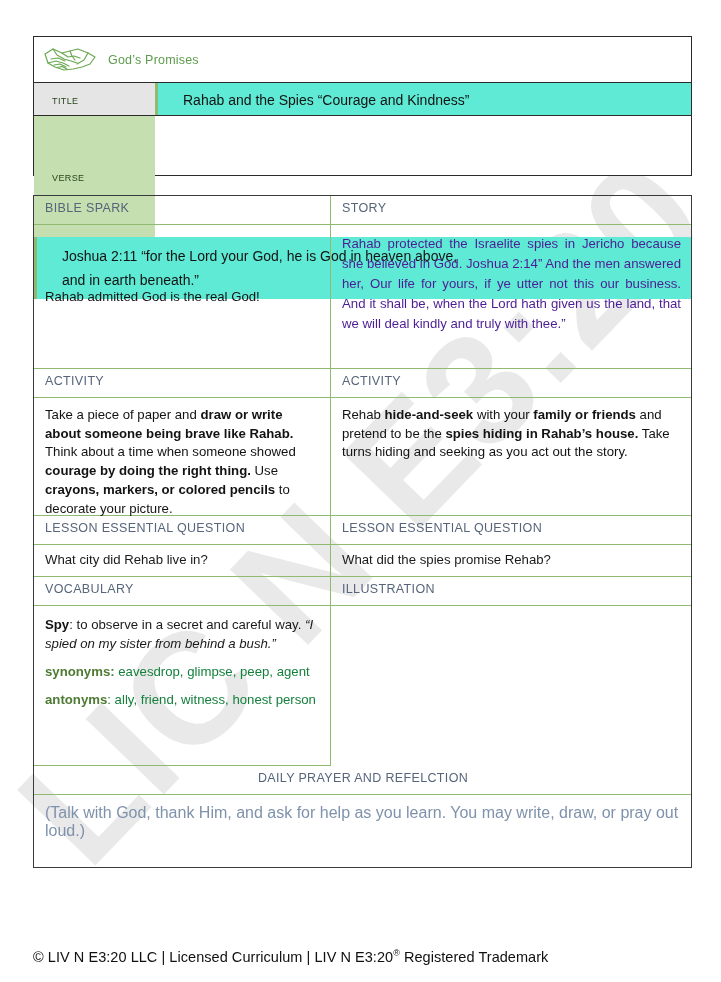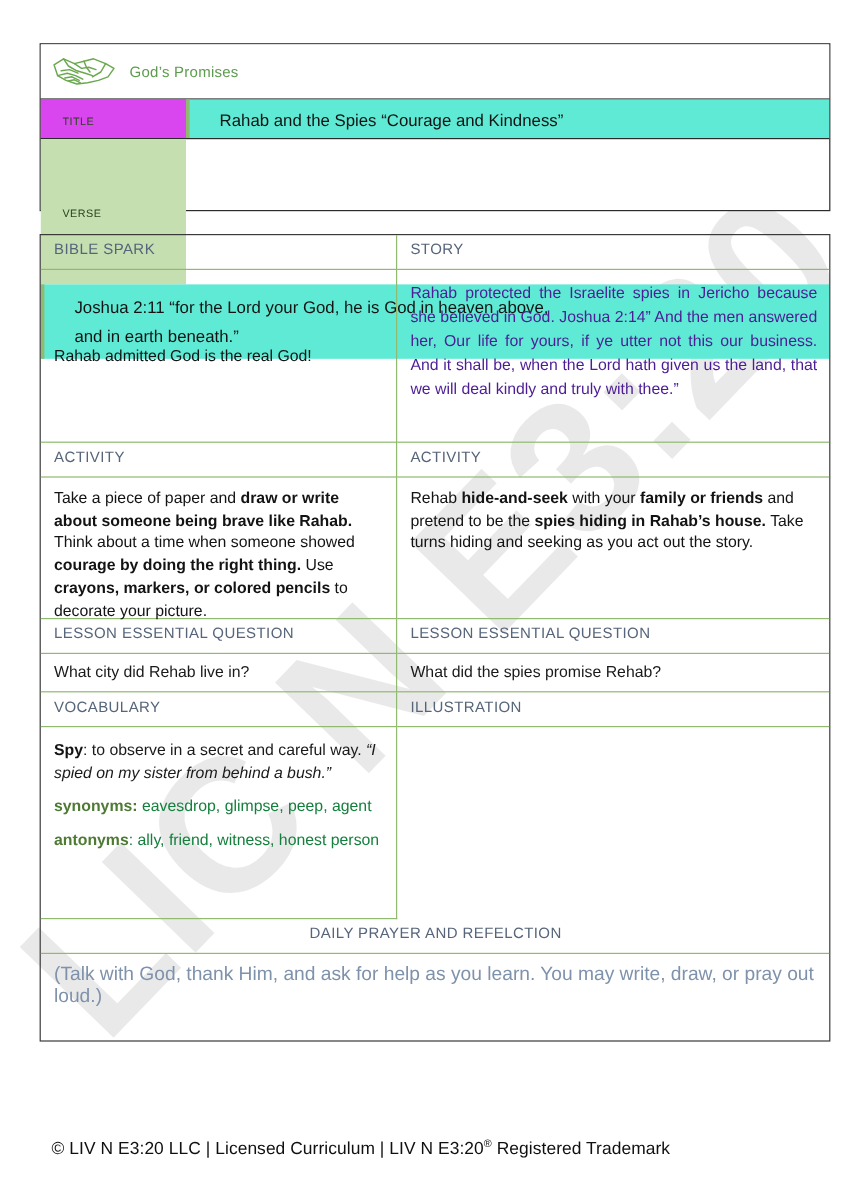--- a/index.html
+++ b/index.html
@@ -80,21 +80,21 @@
   }
   .hdr-row {
     display: flex;
     align-items: stretch;
     border-top: 1.6px solid #2b2b2b;
     box-sizing: border-box;
   }
   .hdr-label {
     width: 121px;
     flex: 0 0 121px;
-    background: #d946ef;
+    background: #e5e5e5;
     color: #28441c;
     display: flex;
     align-items: center;
     padding-left: 18px;
     box-sizing: border-box;
     font-size: 13.5px;
     font-variant: small-caps;
     text-transform: lowercase;
     letter-spacing: 0.4px;
   }
@@ -180,21 +180,21 @@
     border-bottom: none;
   }
   .prayer-hint {
     color: #7f92ab;
     font-size: 16px;
   }
 
   
   .footer {
     position: absolute;
-    left: 43px;
+    left: 33px;
     top: 948px;
     font-size: 14.5px;
     color: #101010;
     letter-spacing: 0.05px;
     white-space: nowrap;
   }
   .footer sup { font-size: 9px; vertical-align: super; }
 </style>
 </head>
 <body>

